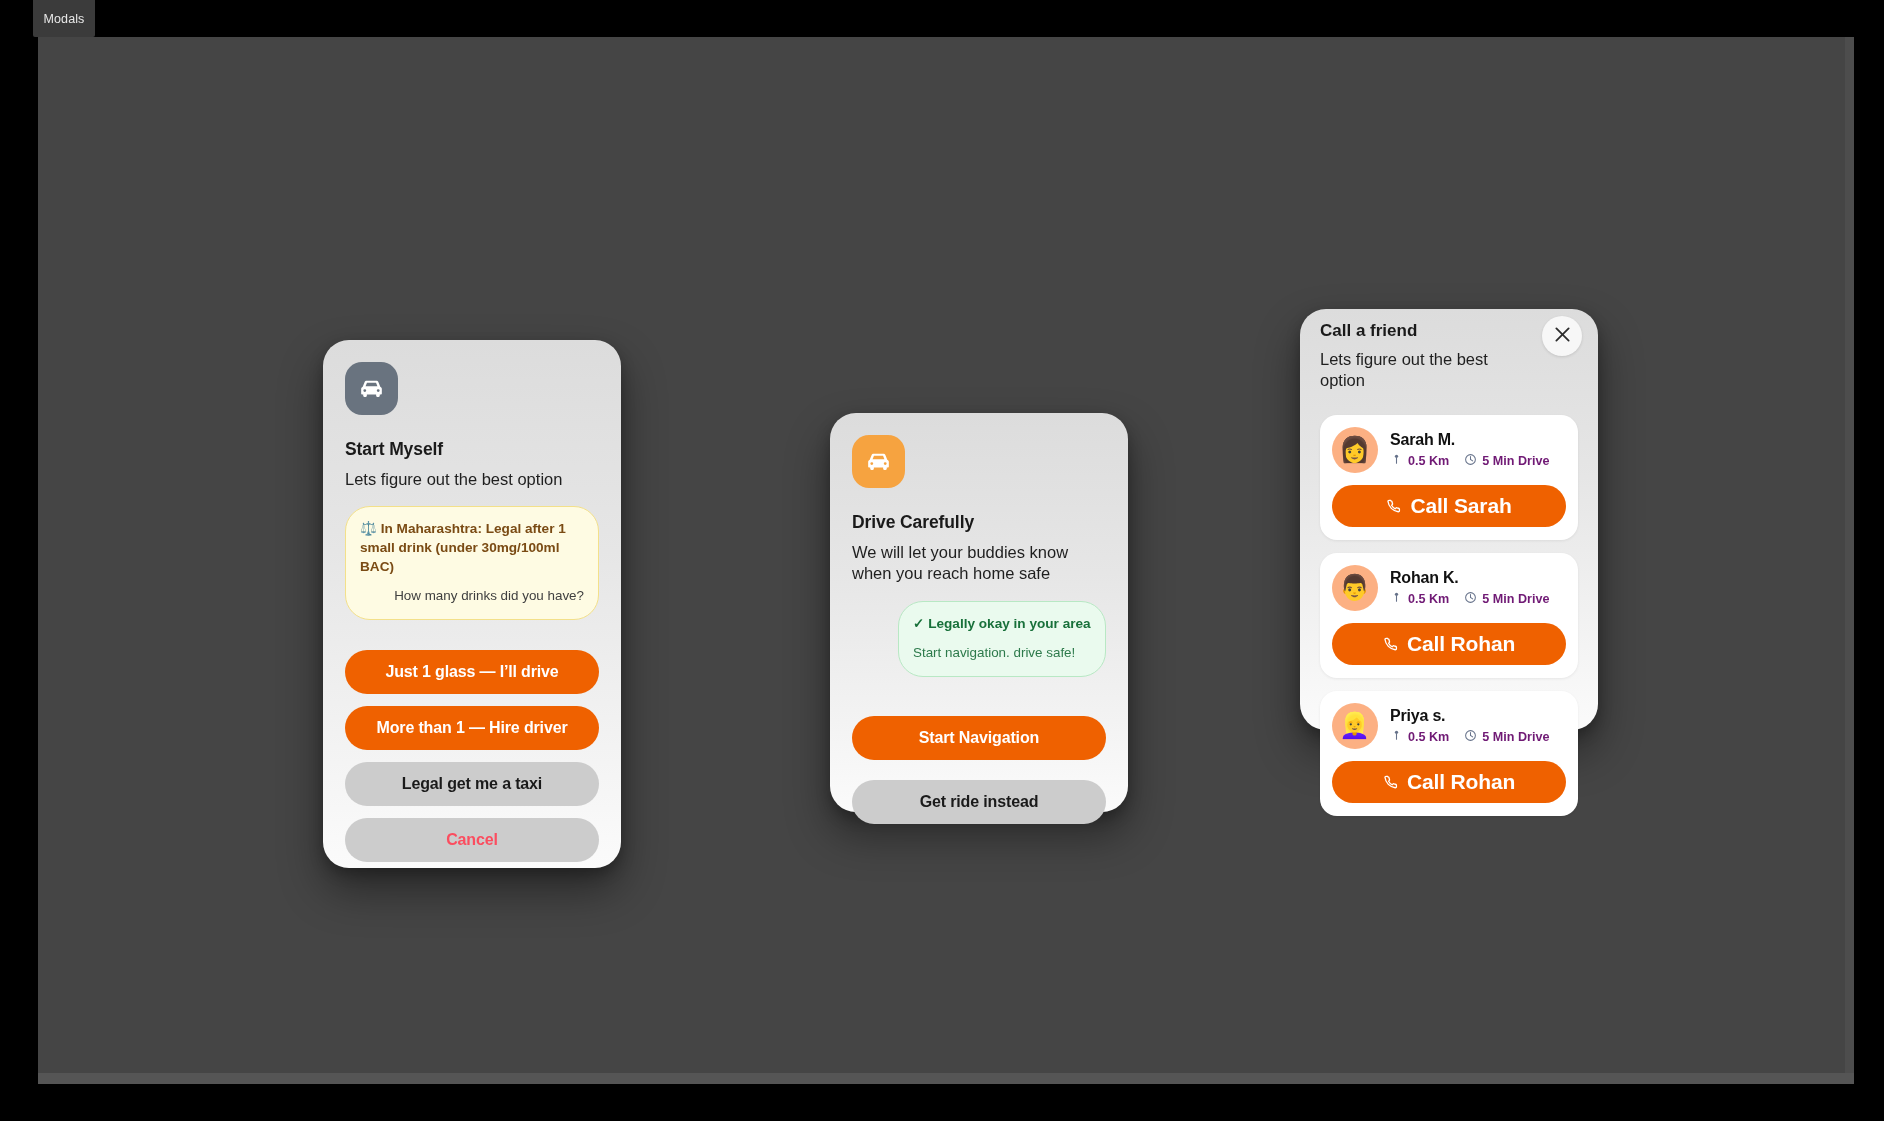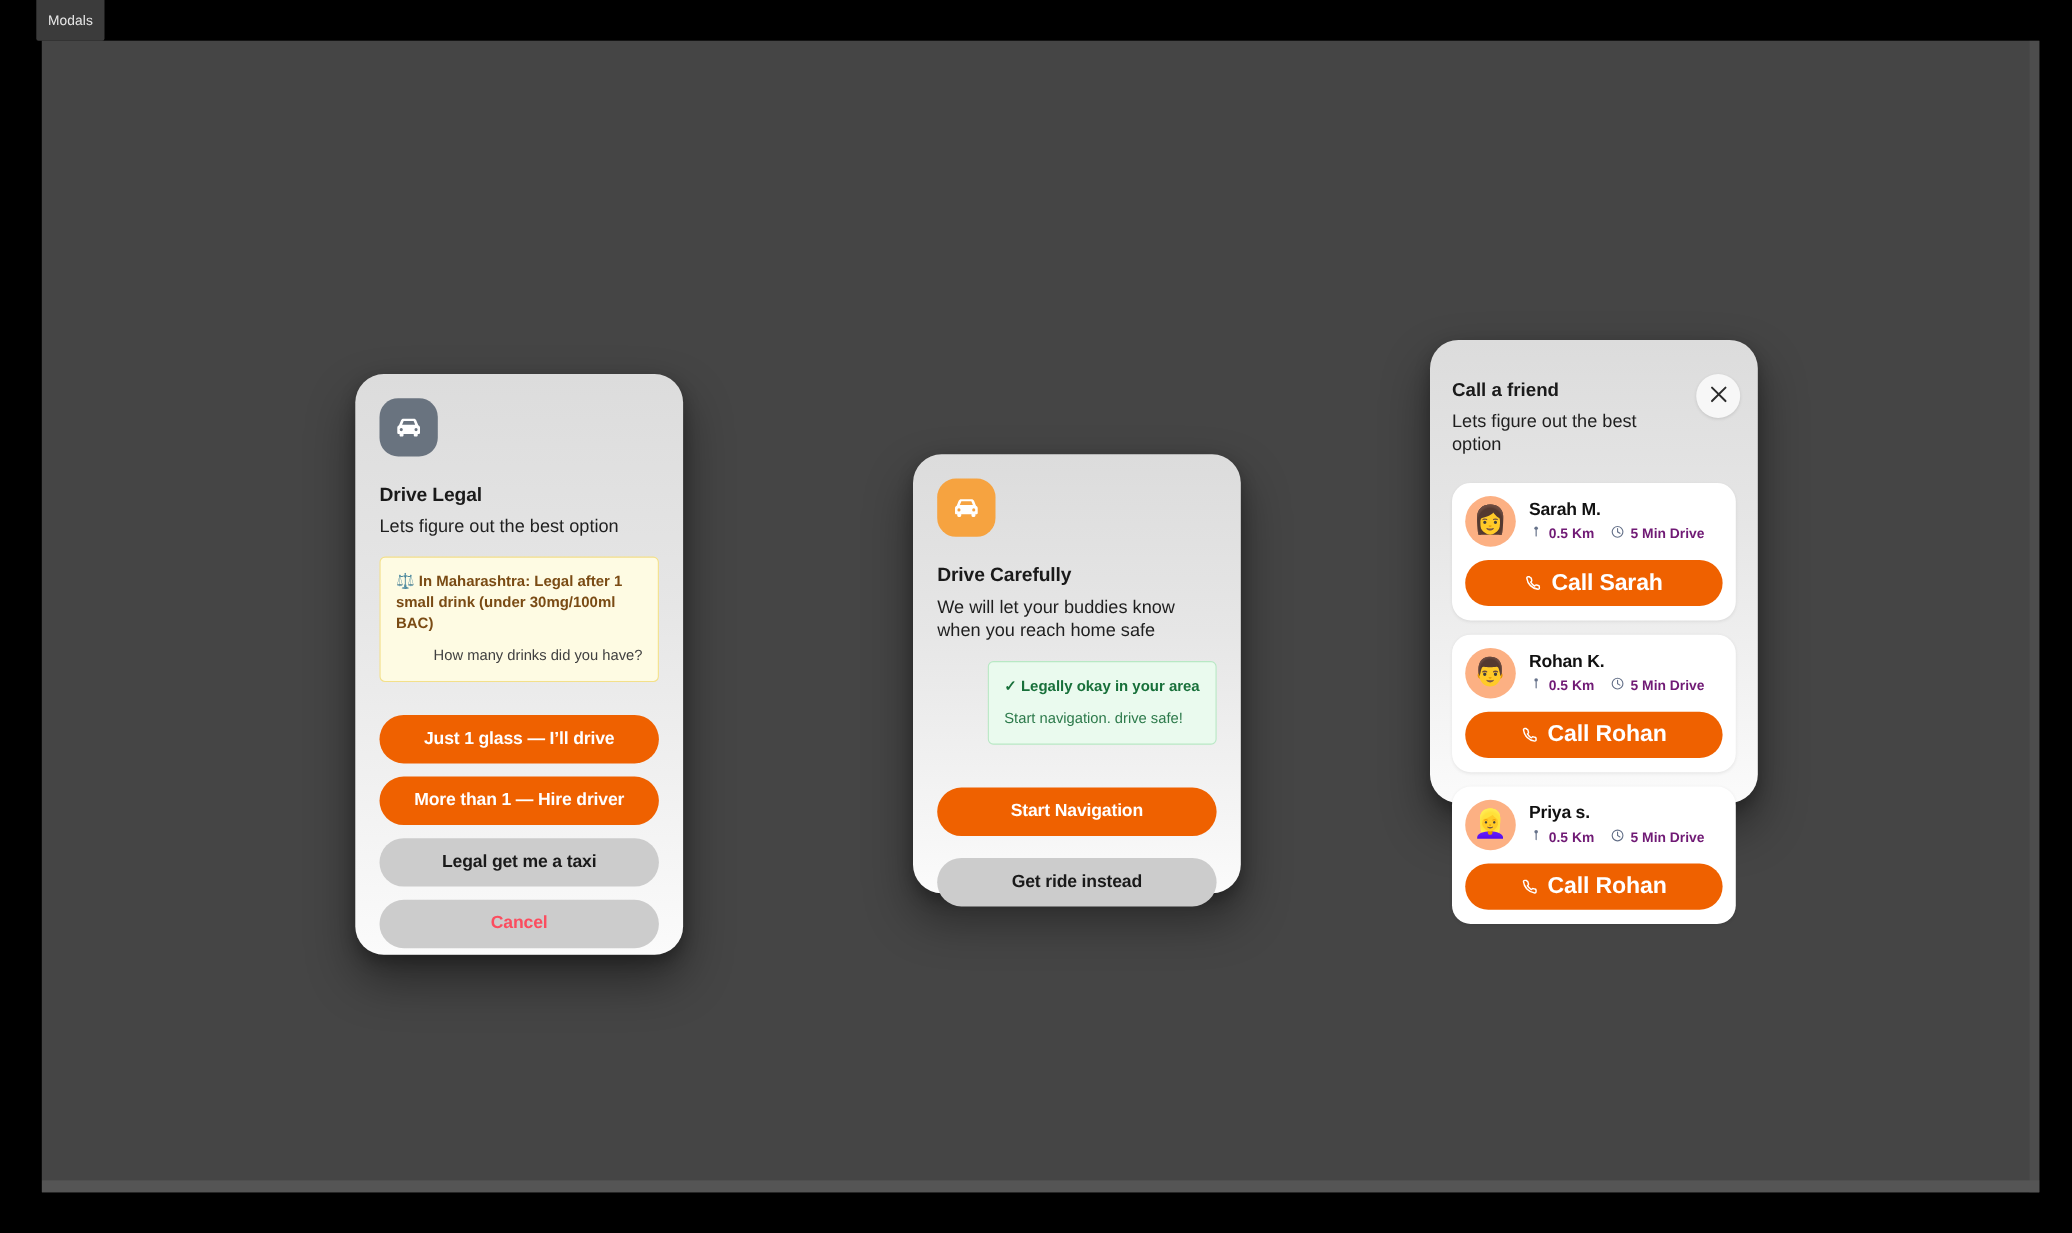--- a/index.html
+++ b/index.html
@@ -73,21 +73,21 @@
   
   #card-drive-carefully {
     left: 792px; top: 376px;
     width: 298px; height: 399px;
     padding: 22px 22px 0 22px;
   }
   
   #card-call-friend {
     left: 1262px; top: 272px;
     width: 298px; height: 421px;
-    padding: 36px 20px 0 20px;
+    padding: 12px 20px 0 20px;
   }
 
   
   .icon-badge {
     width: 53px; height: 53px;
     border-radius: 17px;
     display: flex;
     align-items: center;
     justify-content: center;
   }
@@ -106,21 +106,21 @@
   .card-sub {
     margin-top: 9px;
     font-size: 16.5px;
     color: #1f1f1f;
     line-height: 1.3;
   }
 
   
   .callout {
     margin-top: 16px;
-    border-radius: 5px;
+    border-radius: 25px;
     padding: 13px 14px 15px 14px;
   }
   .callout.warn {
     background: #fefbe3;
     border: 1.5px solid #f3e08a;
   }
   .callout.ok {
     background: #eafaee;
     border: 1.5px solid #b8e8c4;
     margin-left: 46px;
@@ -254,21 +254,21 @@
 <div class="viewport">
 
   <div class="card" id="card-drive-myself">
 
     <div class="icon-badge slate">
       <svg viewBox="0 0 24 24" fill="#ffffff" aria-hidden="true">
         <path d="M5.2 10.6 6.6 7.1C6.9 6.4 7.6 6 8.3 6h7.4c.7 0 1.4.4 1.7 1.1l1.4 3.5c.8.3 1.2 1 1.2 1.8v3.4c0 .5-.4.9-.9.9h-.7v.9c0 .5-.4.9-.9.9h-1c-.5 0-.9-.4-.9-.9v-.9H8.4v.9c0 .5-.4.9-.9.9h-1c-.5 0-.9-.4-.9-.9v-.9h-.7c-.5 0-.9-.4-.9-.9v-3.4c0-.8.4-1.5 1.2-1.8Zm2.2-.4h9.2l-1.1-2.7H8.5L7.4 10.2Zm-.6 2.3a1.1 1.1 0 1 0 0 2.2 1.1 1.1 0 0 0 0-2.2Zm10.4 0a1.1 1.1 0 1 0 0 2.2 1.1 1.1 0 0 0 0-2.2Zm-7.1.3h4.6c.3 0 .5.2.5.5v.6c0 .3-.2.5-.5.5h-4.6c-.3 0-.5-.2-.5-.5v-.6c0-.3.2-.5.5-.5Z"></path>
       </svg>
     </div>
 
-    <div class="card-title">Drive Legal</div>
+    <div class="card-title">Start Myself</div>
     <div class="card-sub">Lets figure out the best option</div>
 
     <div class="callout warn">
       <div class="callout-head">
         <span>⚖️</span>
         <span>In Maharashtra: Legal after 1 small drink (under 30mg/100ml BAC)</span>
       </div>
       <div class="callout-body">How many drinks did you have?</div>
     </div>
 

